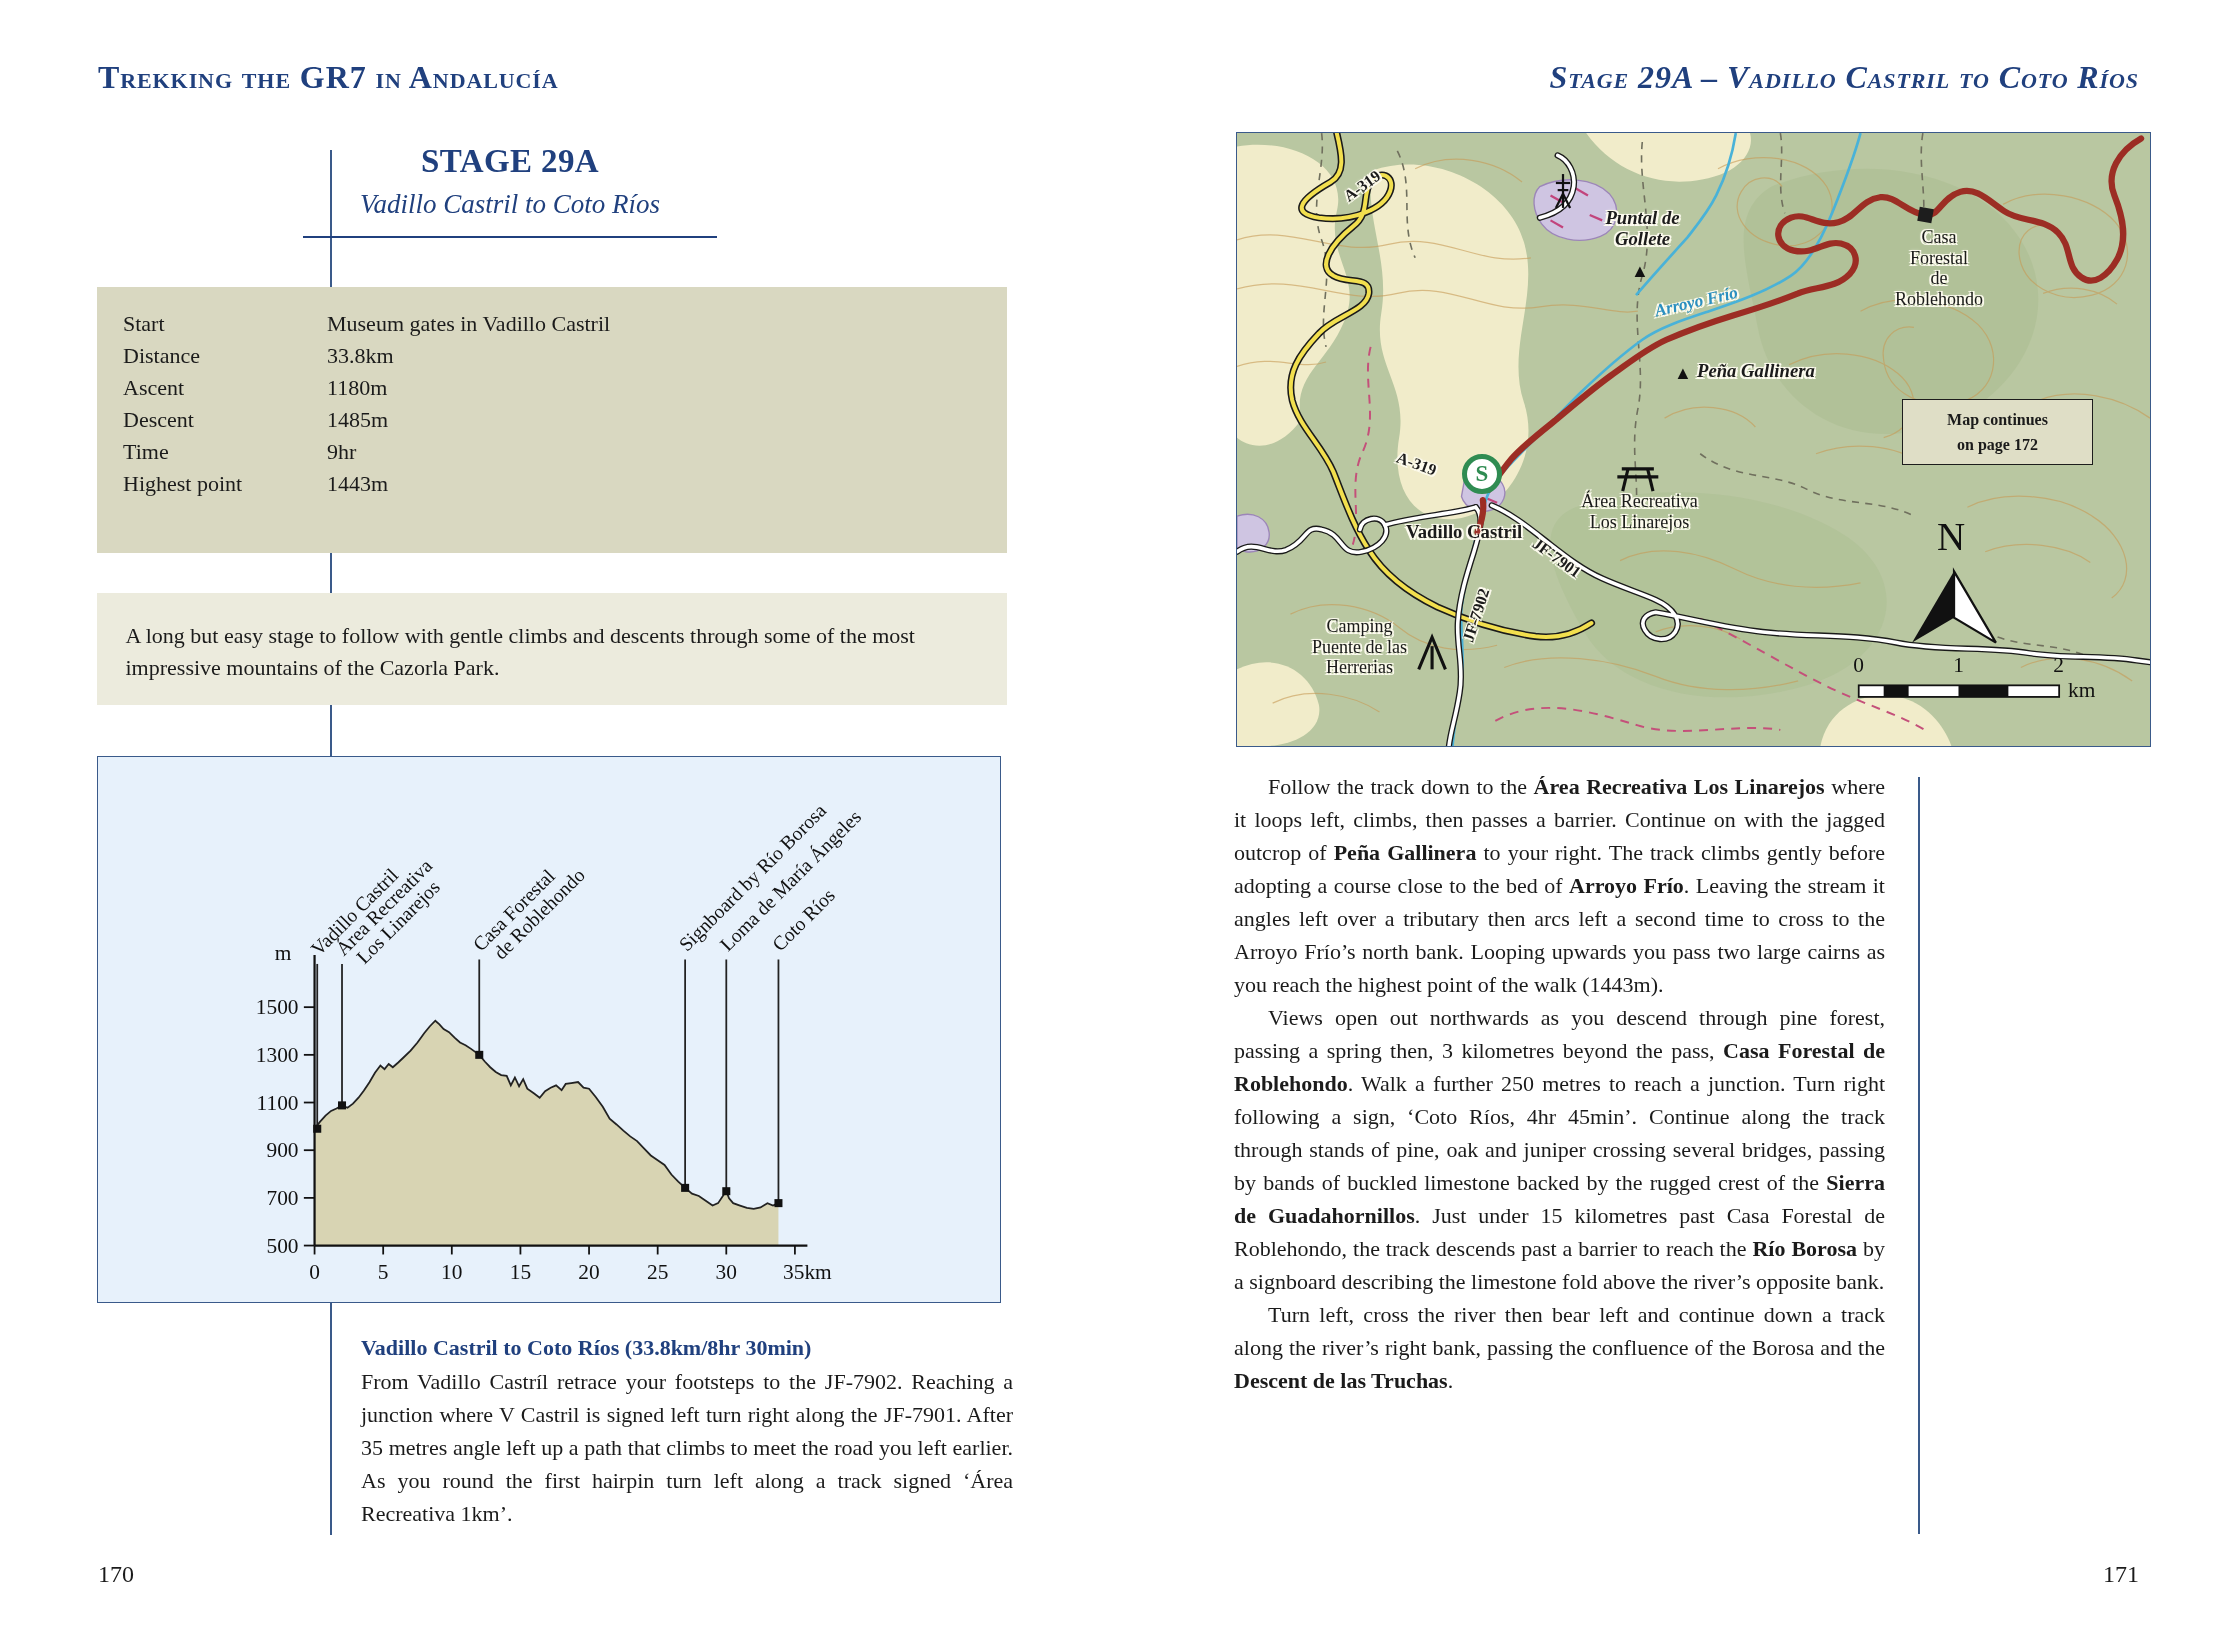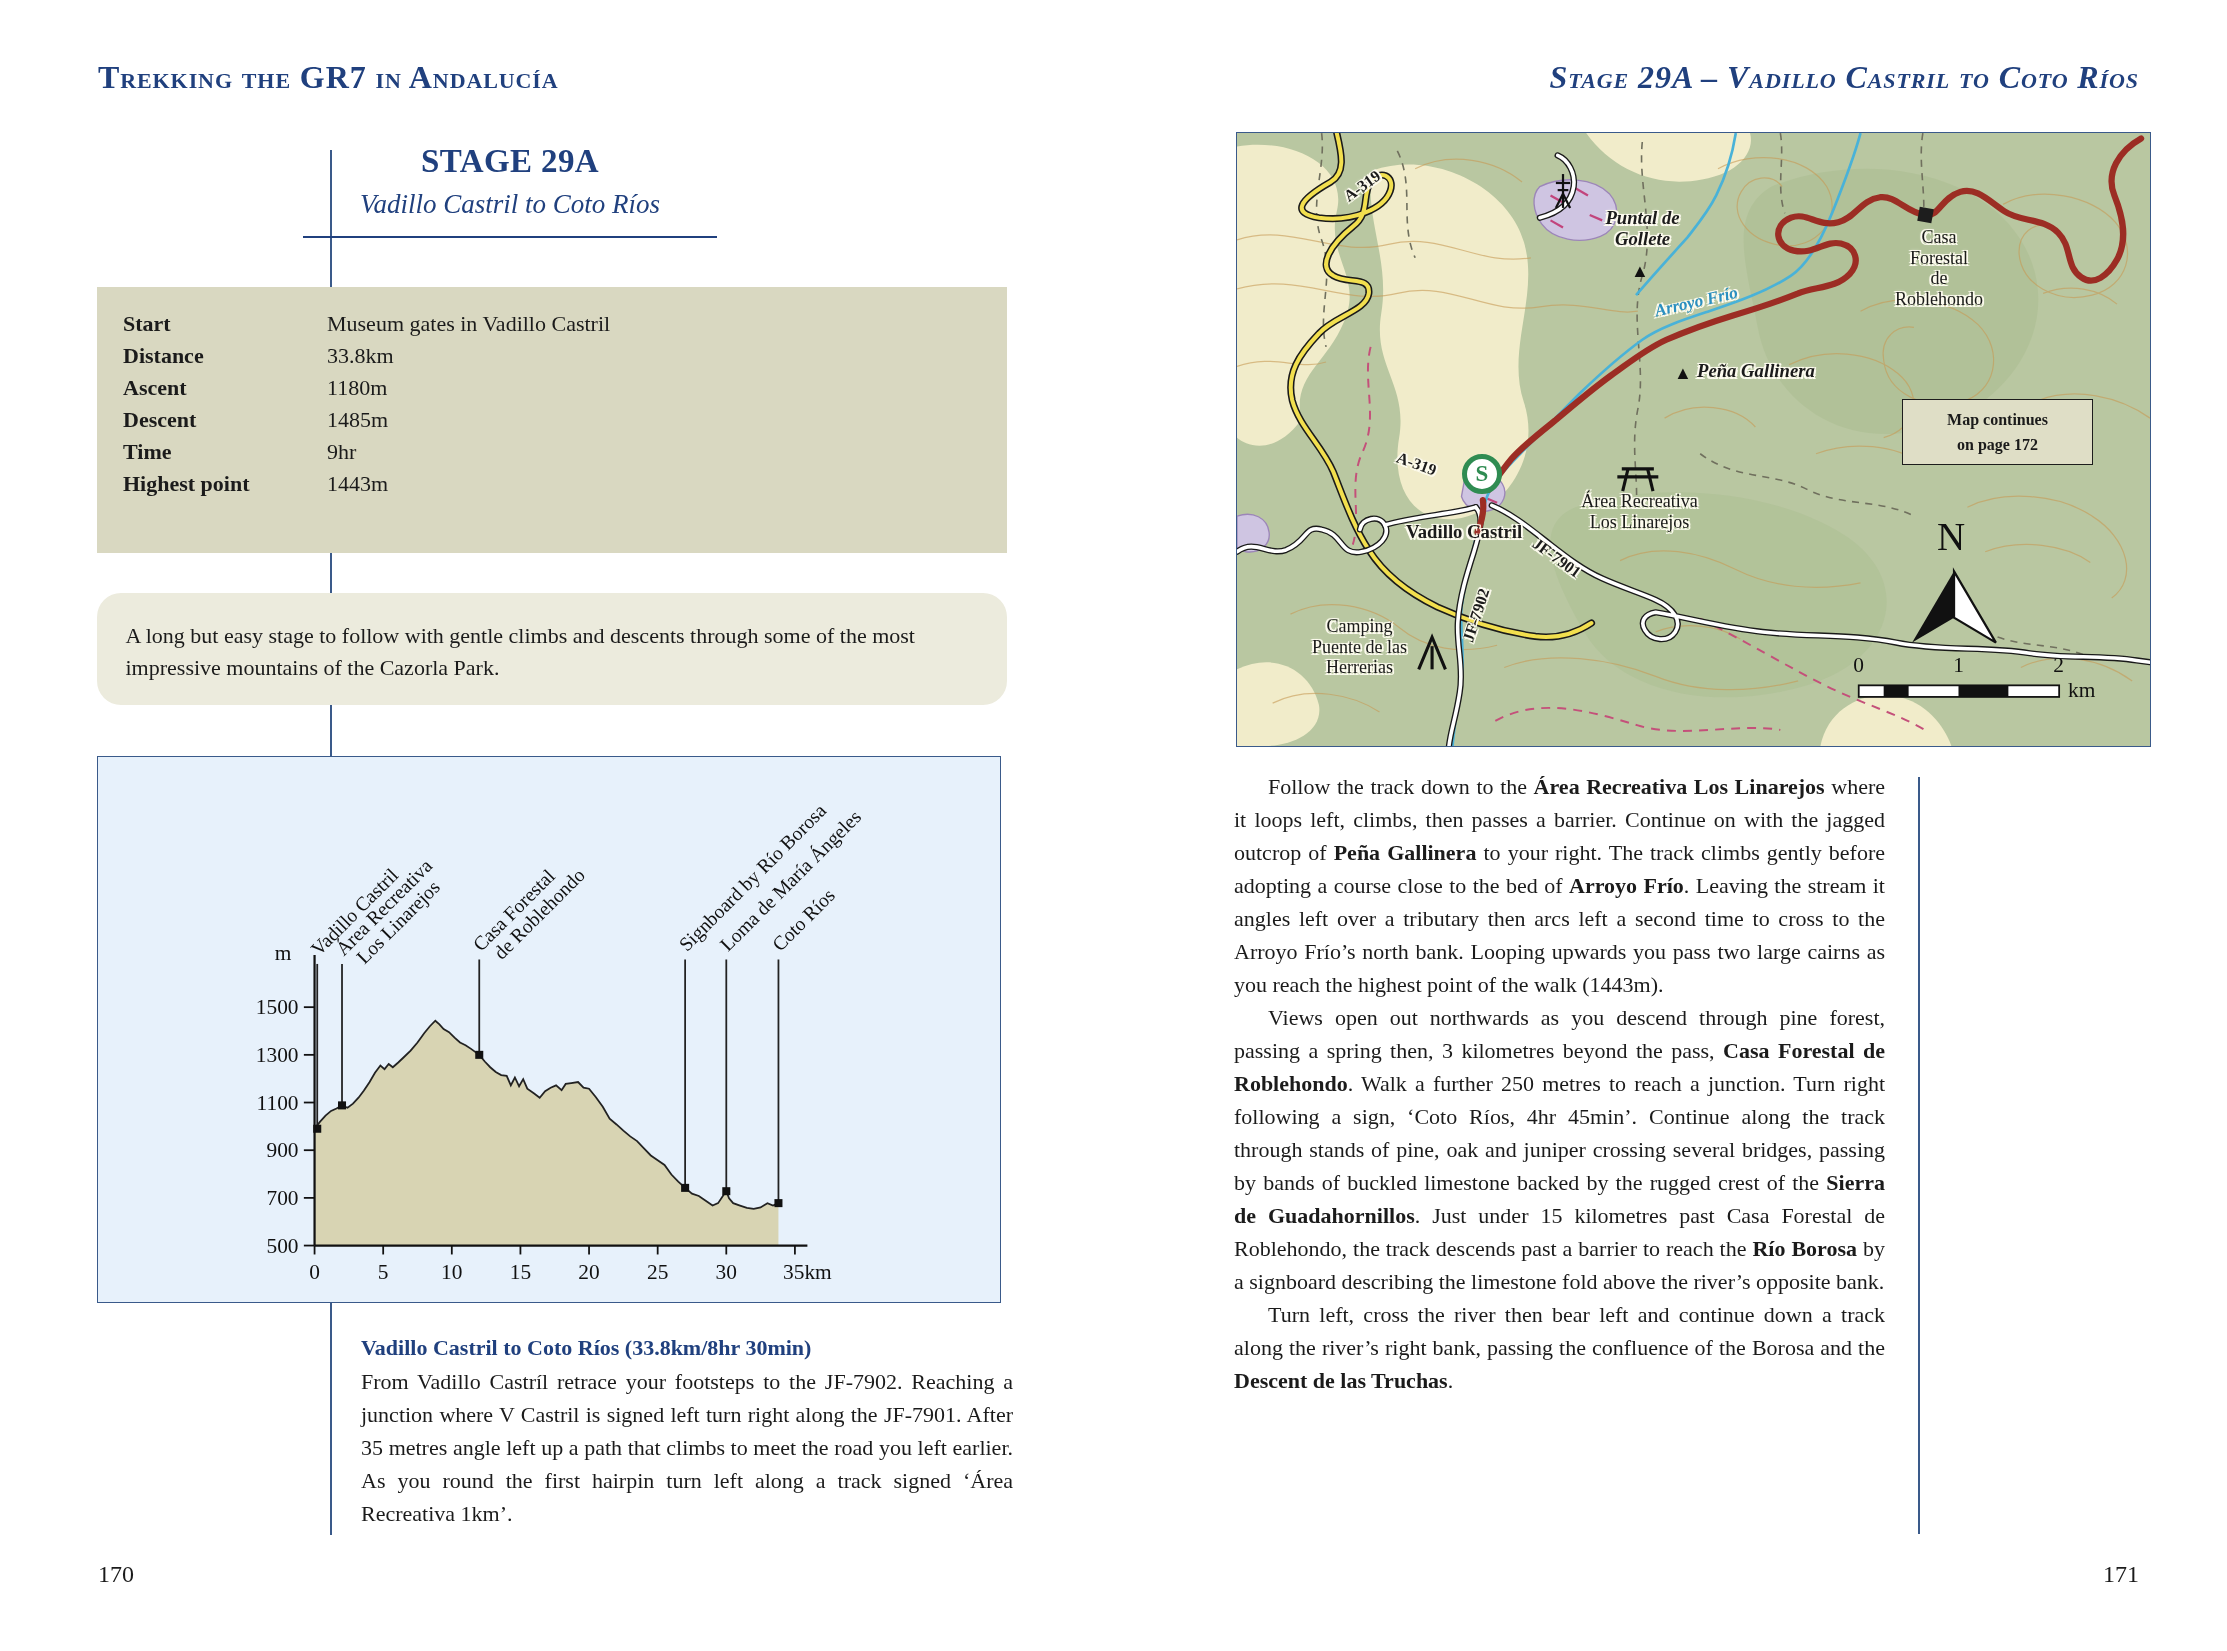--- a/index.html
+++ b/index.html
@@ -14,23 +14,23 @@
 
   
   .stage-title{font-size:33px;font-weight:700;color:#20407e;text-align:center;letter-spacing:0.4px;}
   .stage-subtitle{font-size:27px;font-style:italic;color:#20407e;text-align:center;}
   .title-rule{height:1.8px;background:#20407e;}
   .vrule{width:1.8px;background:#3a5a8a;z-index:0;}
 
   
   .info-box{background:#d9d8c1;z-index:1;padding:21.4px 0 0 26px;box-sizing:border-box;}
   .info-row{display:flex;line-height:32px;font-size:22px;}
-  .info-label{width:204px;font-weight:700;}
+  .info-label{width:204px;font-weight:400;}
   .info-value{flex:1;}
-  .intro-box{background:#ecebdd;z-index:1;padding:27px 0 0 28.5px;box-sizing:border-box;border-radius:24px;}
+  .intro-box{background:#ecebdd;z-index:1;padding:27px 0 0 28.5px;box-sizing:border-box;}
   .intro-text{font-size:22px;line-height:32px;width:820px;}
 
   
   .chart-box{background:#e7f1fb;border:1.8px solid #3a5a8a;z-index:1;box-sizing:border-box;}
 
   
   .dir-heading{font-size:22px;font-weight:700;color:#20407e;}
   .bodycol{font-size:22px;line-height:33px;text-align:justify;}
   .bodycol p{margin:0;text-indent:34px;}
   .pageno{font-size:24px;}

